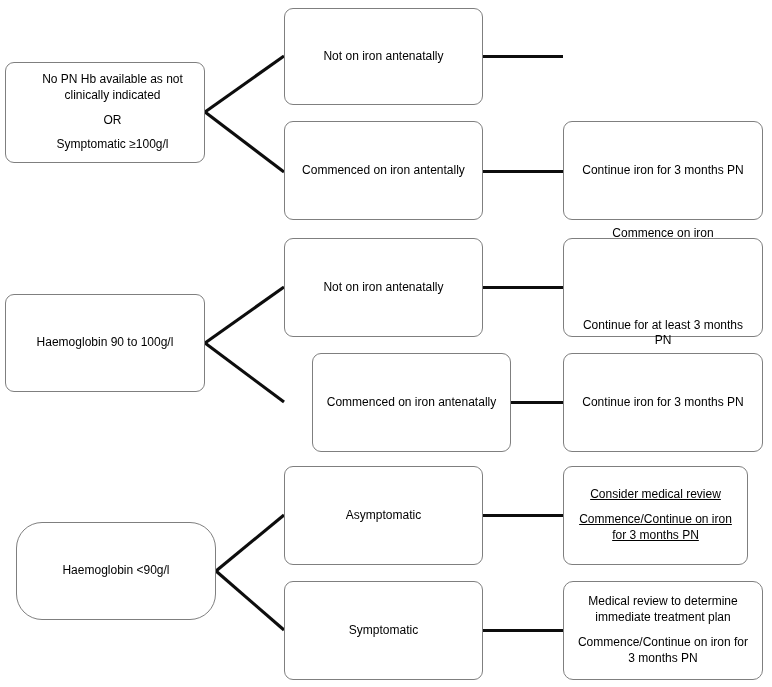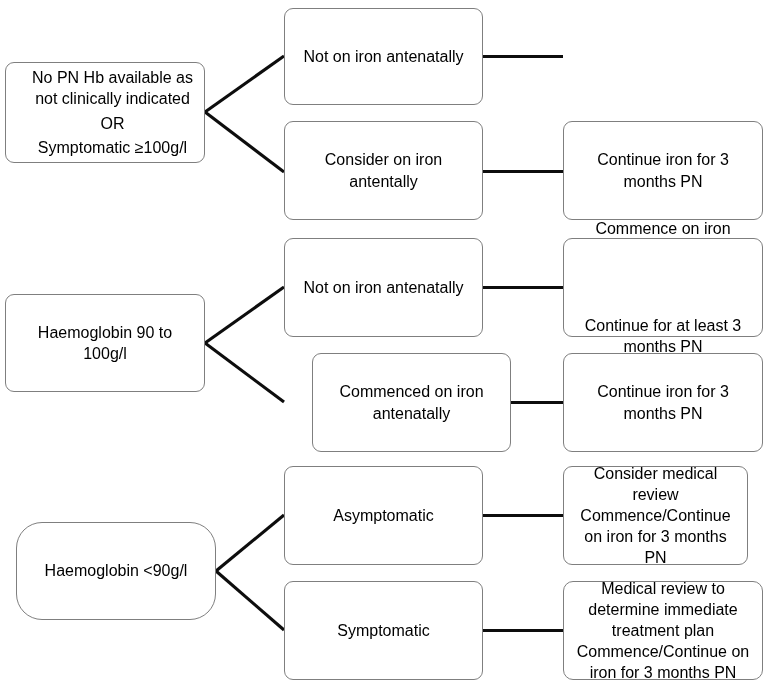--- a/index.html
+++ b/index.html
@@ -21,21 +21,21 @@
     box-sizing: border-box;
     border: 1px solid #7f7f7f;
     border-radius: 9px;
     background: #ffffff;
     display: flex;
     flex-direction: column;
     align-items: center;
     justify-content: center;
     text-align: center;
     color: #000000;
-    font-size: 16px;
+    font-size: 12px;
     line-height: 1.32;
     padding: 4px 9px;
     z-index: 2;
   }
   .node .tline {
     display: block;
     width: 100%;
   }
   .node .gap {
     height: 9px;
@@ -87,21 +87,21 @@
     <span class="gap"></span>
     <span class="tline">Symptomatic ≥100g/l</span>
   </div>
 
   <div class="node" style="left:284px; top:8px; width:199px; height:97px;">
     <span class="tline">Not on iron antenatally</span>
   </div>
   <div class="connector h" style="left:483px; top:55px; width:80px;"></div>
 
   <div class="node" style="left:284px; top:121px; width:199px; height:99px;">
-    <span class="tline">Consider on iron antentally</span>
+    <span class="tline">Commenced on iron antentally</span>
   </div>
   <div class="connector h" style="left:483px; top:170px; width:80px;"></div>
   <div class="node" style="left:563px; top:121px; width:200px; height:99px;">
     <span class="tline">Continue iron for 3 months PN</span>
   </div>
 
   <div class="node" style="left:5px; top:294px; width:200px; height:98px;">
     <span class="tline">Haemoglobin 90 to 100g/l</span>
   </div>
 
@@ -124,21 +124,21 @@
   </div>
 
   <div class="node" style="left:16px; top:522px; width:200px; height:98px;border-radius:26px;">
     <span class="tline">Haemoglobin &lt;90g/l</span>
   </div>
 
   <div class="node" style="left:284px; top:466px; width:199px; height:99px;">
     <span class="tline">Asymptomatic</span>
   </div>
   <div class="connector h" style="left:483px; top:514px; width:80px;"></div>
-  <div class="node" style="left:563px; top:466px; width:185px; height:99px;">
+  <div class="node" style="left:563px; top:466px; width:185px; height:99px;text-decoration:underline;">
     <span class="tline">Consider medical review</span>
     <span class="gap"></span>
     <span class="tline">Commence/Continue on iron for 3 months PN</span>
   </div>
 
   <div class="node" style="left:284px; top:581px; width:199px; height:99px;">
     <span class="tline">Symptomatic</span>
   </div>
   <div class="connector h" style="left:483px; top:629px; width:80px;"></div>
   <div class="node" style="left:563px; top:581px; width:200px; height:99px;border-radius:10px;">

